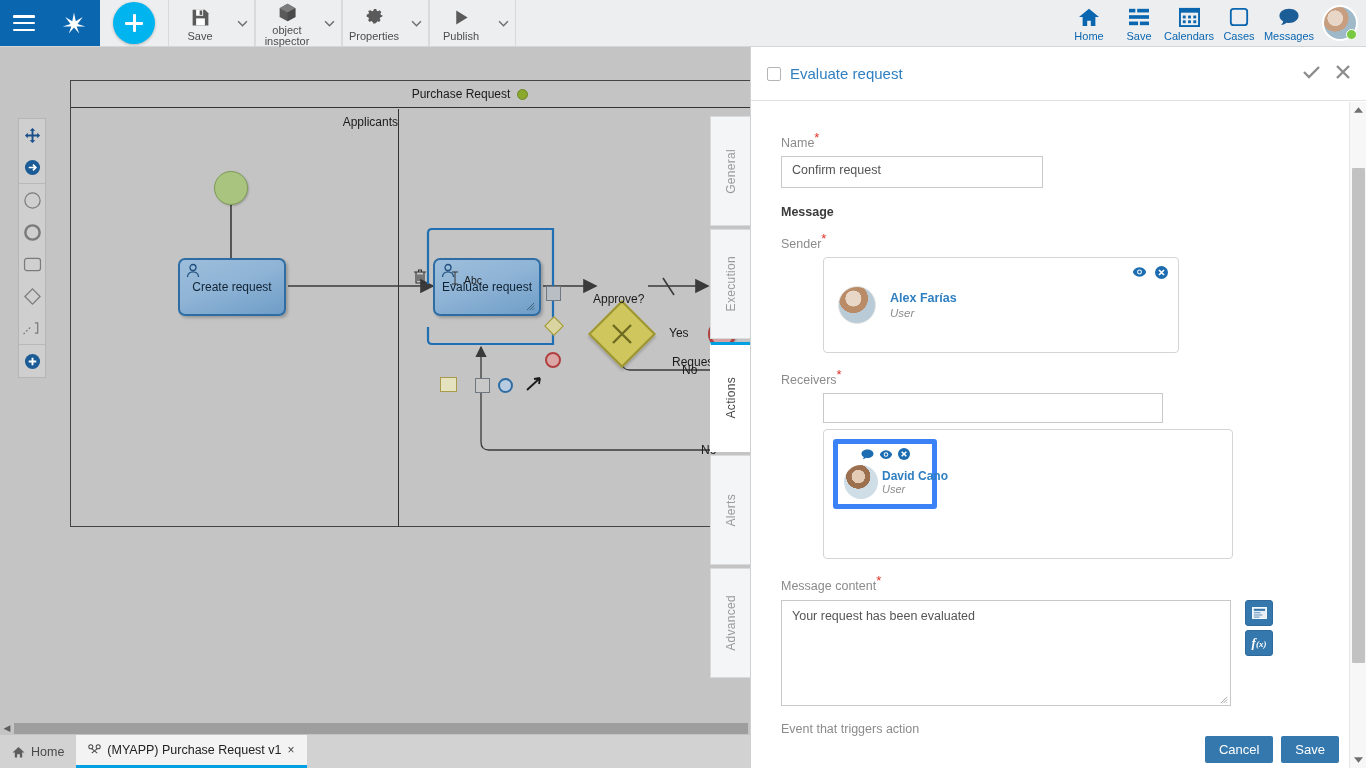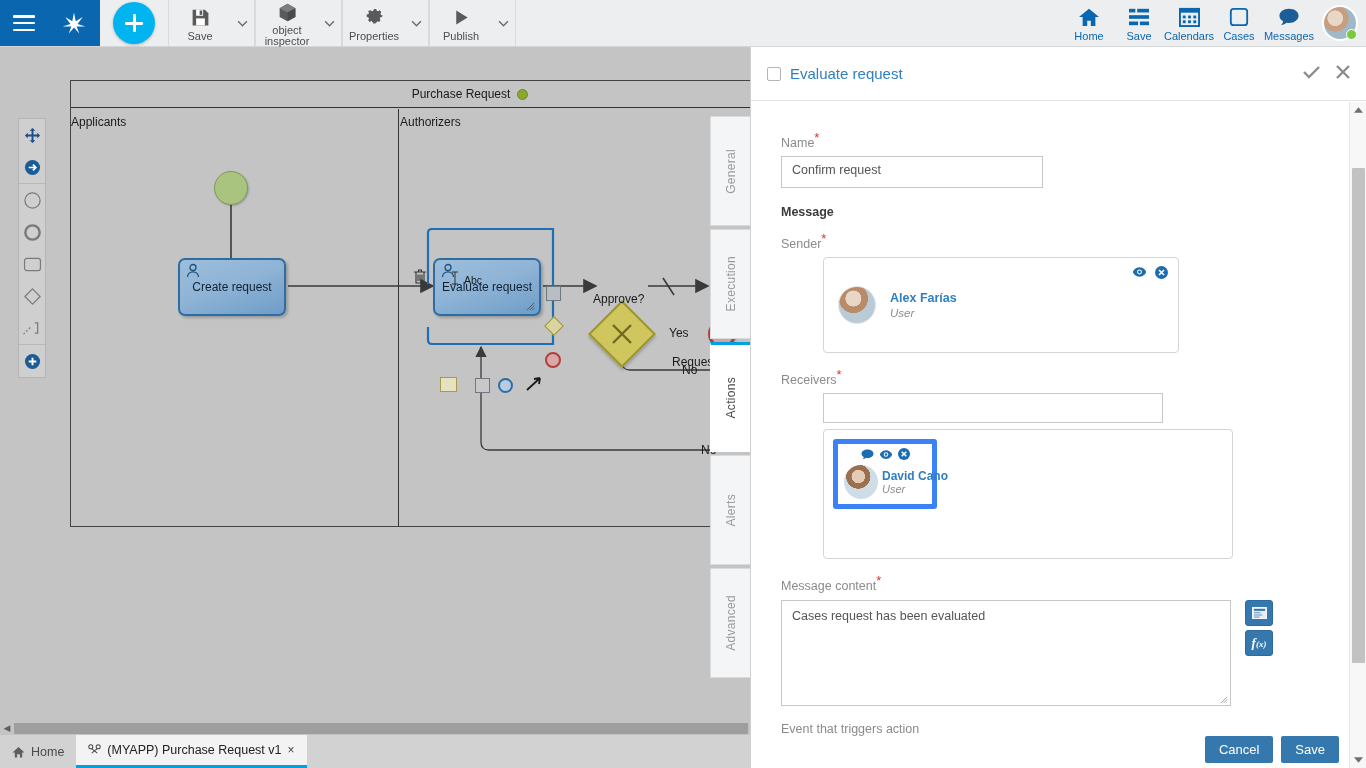--- a/index.html
+++ b/index.html
@@ -43,21 +43,21 @@
   .pal-item { height:32px; display:flex; align-items:center; justify-content:center; cursor:pointer; }
 
   
   #canvas { position:absolute; left:8px; top:47px; width:1366px; height:674px; background:#c4c4c4; overflow:hidden; }
   #pool { position:absolute; left:62px; top:33px; width:800px; height:447px; border:1px solid #444; background:#c4c4c4; }
   #pool-title { height:27px; border-bottom:1px solid #333; display:flex; align-items:center; justify-content:center; gap:7px; font-size:12px; color:#1a1a1a; }
   .pool-dot { width:11px; height:11px; border-radius:50%; background:#8aa72e; border:1px solid #6f8824; }
   .lane { position:absolute; top:28px; bottom:0; }
   #lane1 { left:0; width:328px; border-right:1px solid #333; }
   #lane2 { left:329px; right:0; }
-  .lane-title { text-align:left; font-size:12px; color:#1a1a1a; margin-top:6px; }
+  .lane-title { text-align:right; font-size:12px; color:#1a1a1a; margin-top:6px; }
 
   .node { position:absolute; }
   .task { width:108px; height:58px; border-radius:7px; border:2px solid #2d6da3;
           background:linear-gradient(160deg,#9dbedb 0%,#8fb4d6 45%,#6f9dc7 100%); box-shadow:2px 2px 3px rgba(0,0,0,.22);
           display:flex; align-items:center; justify-content:center; font-size:12px; color:#123; }
   .task .uico { position:absolute; left:5px; top:3px; }
   .task .rsz { position:absolute; right:4px; bottom:3px; width:9px; height:9px; }
   .startev { width:34px; height:34px; border-radius:50%; background:#a9c47f; border:1.5px solid #7f9b55; box-shadow:1px 1px 2px rgba(0,0,0,.2); }
   .endev { width:28px; height:28px; border-radius:50%; background:#d9a0a0; border:3px solid #b04040; box-shadow:1px 1px 2px rgba(0,0,0,.2); }
   .gateway { width:48px; height:48px; background:#cfc75e; border:2px solid #9b9430; transform:rotate(45deg); box-shadow:2px 2px 3px rgba(0,0,0,.2); }
@@ -527,21 +527,21 @@
           </div>
         </div>
       </div>
     </div>
 
     <div class="fld-label" style="margin-top:14px;">
       <span>Message content</span><sup class="req">*</sup>
     </div>
     <div style="display:flex; align-items:flex-start; gap:14px;">
       <div class="msg-area">
-        <span>Cases request has been evaluated</span>
+        <span>Your request has been evaluated</span>
         <svg class="msg-resize" viewBox="0 0 10 10">
             <path d="M9 2 L2 9 M9 5 L5 9 M9 8 L8 9" stroke="#9a9a9a" stroke-width="1"></path>
           </svg>
       </div>
       <div style="display:flex; flex-direction:column; gap:4px;">
         <div class="sq-btn">
           <svg width="15" height="12" viewBox="0 0 16 13">
               <rect x="0.5" y="0.5" width="15" height="12" fill="#e8eef5" stroke="#fff"></rect>
               <rect x="2" y="2" width="12" height="2.2" fill="#3478ad"></rect>
               <rect x="2" y="5.5" width="7" height="1.3" fill="#7ba3c6"></rect>

